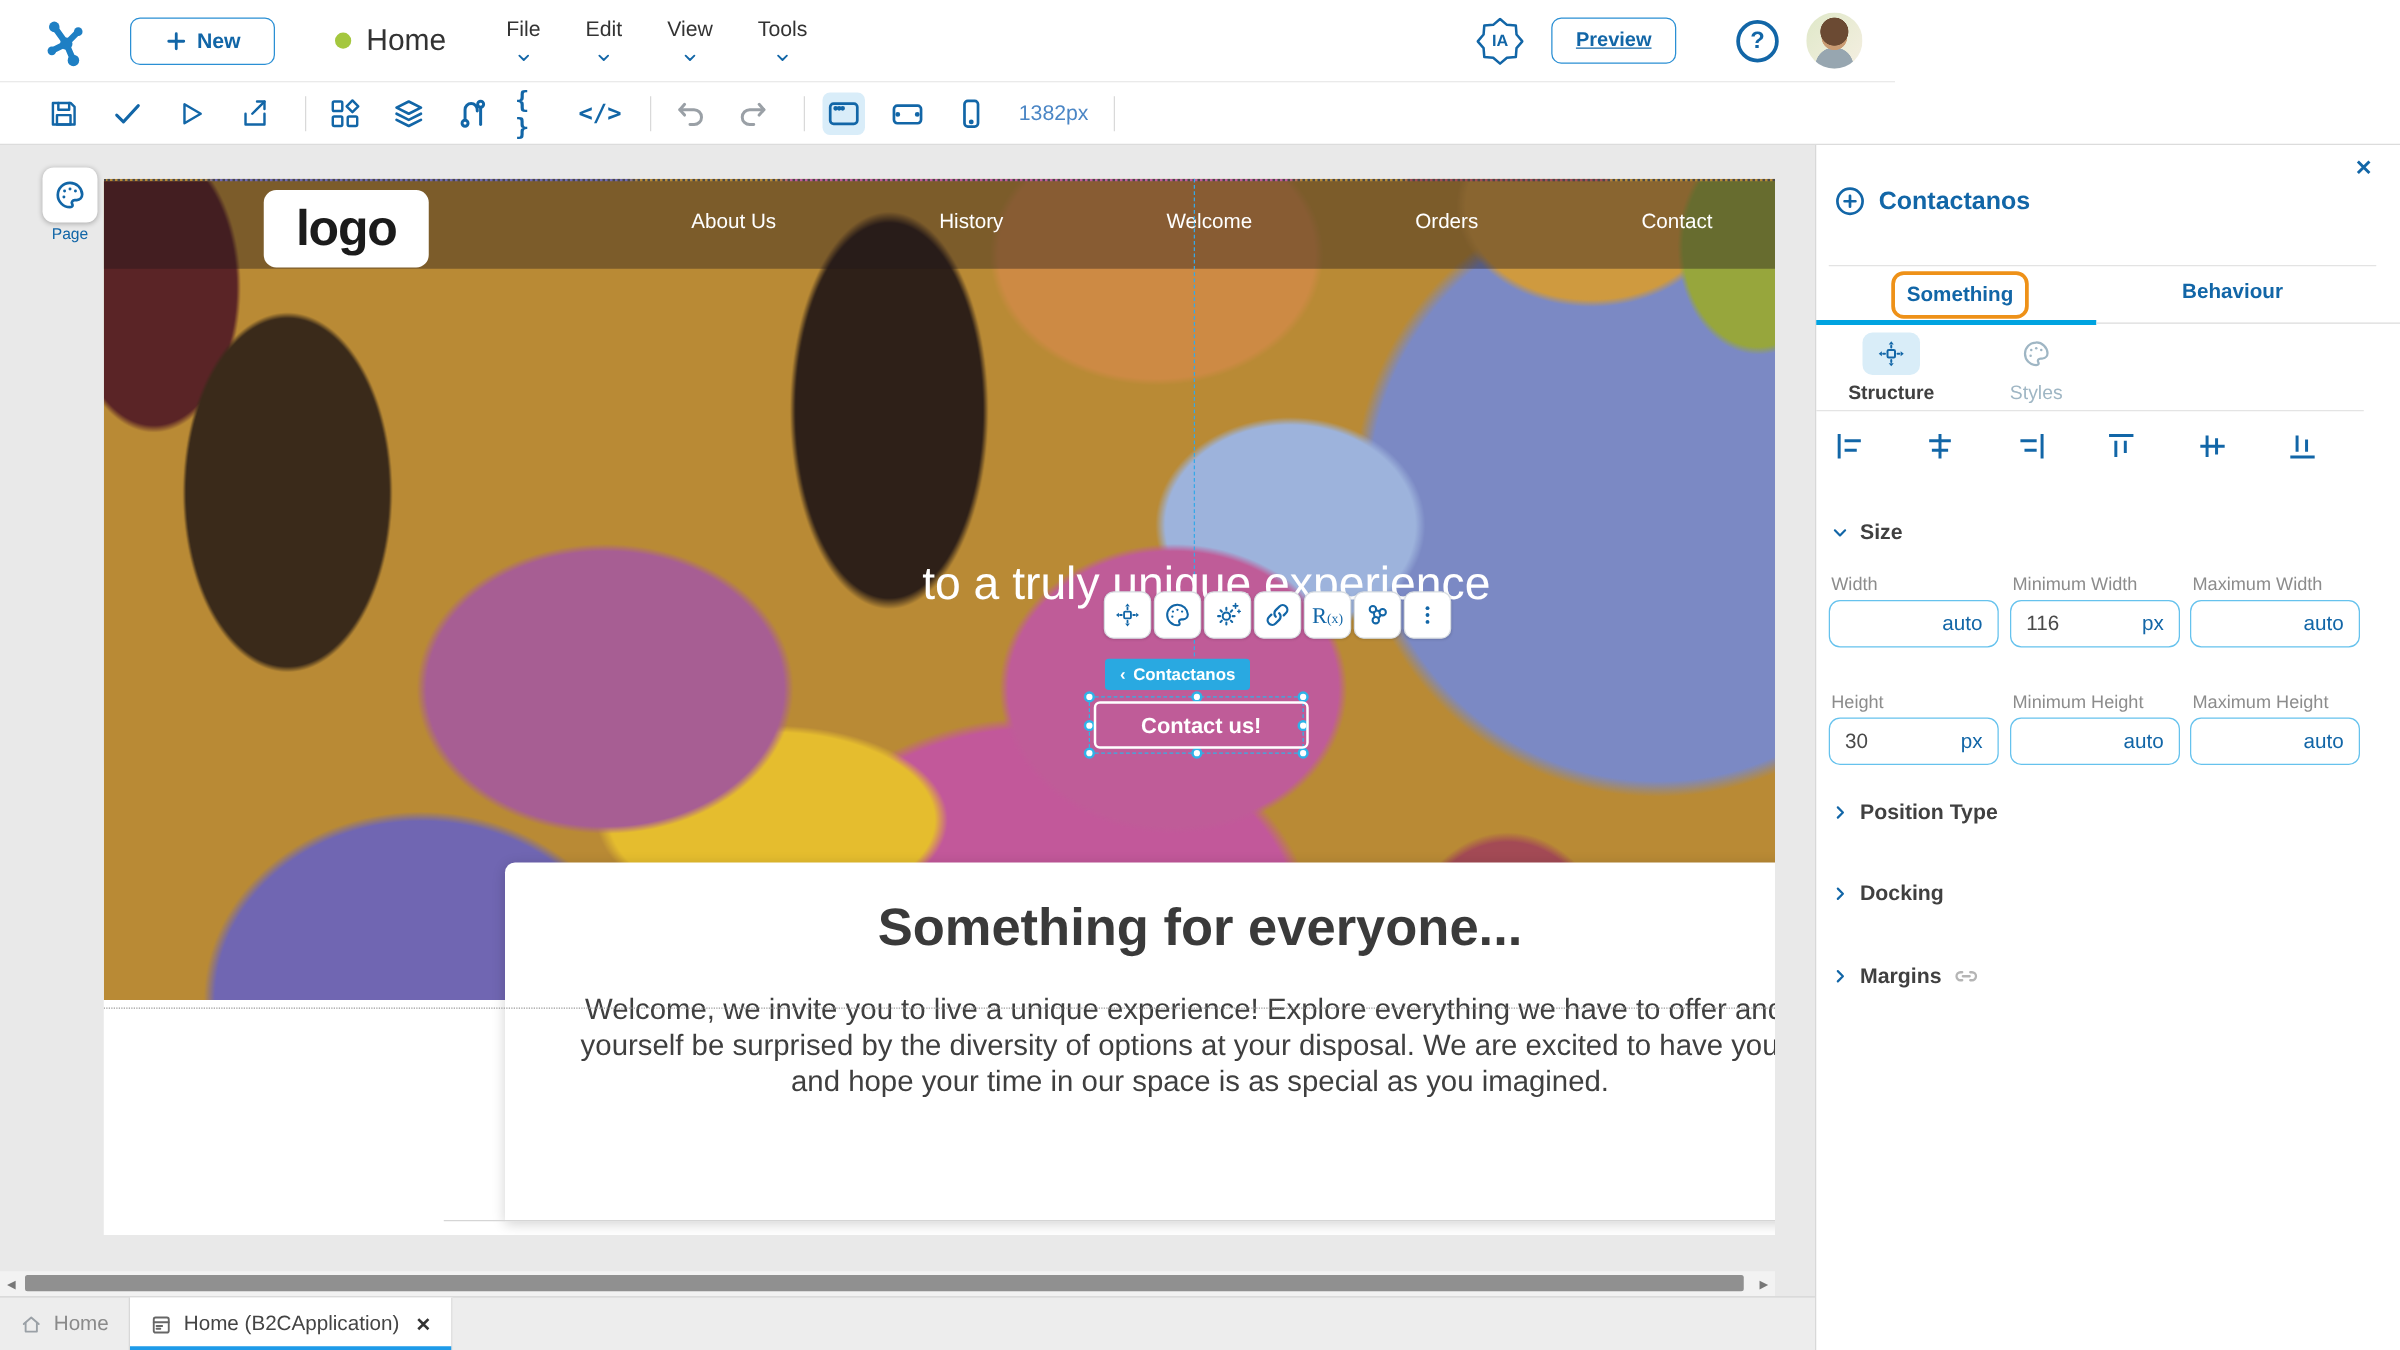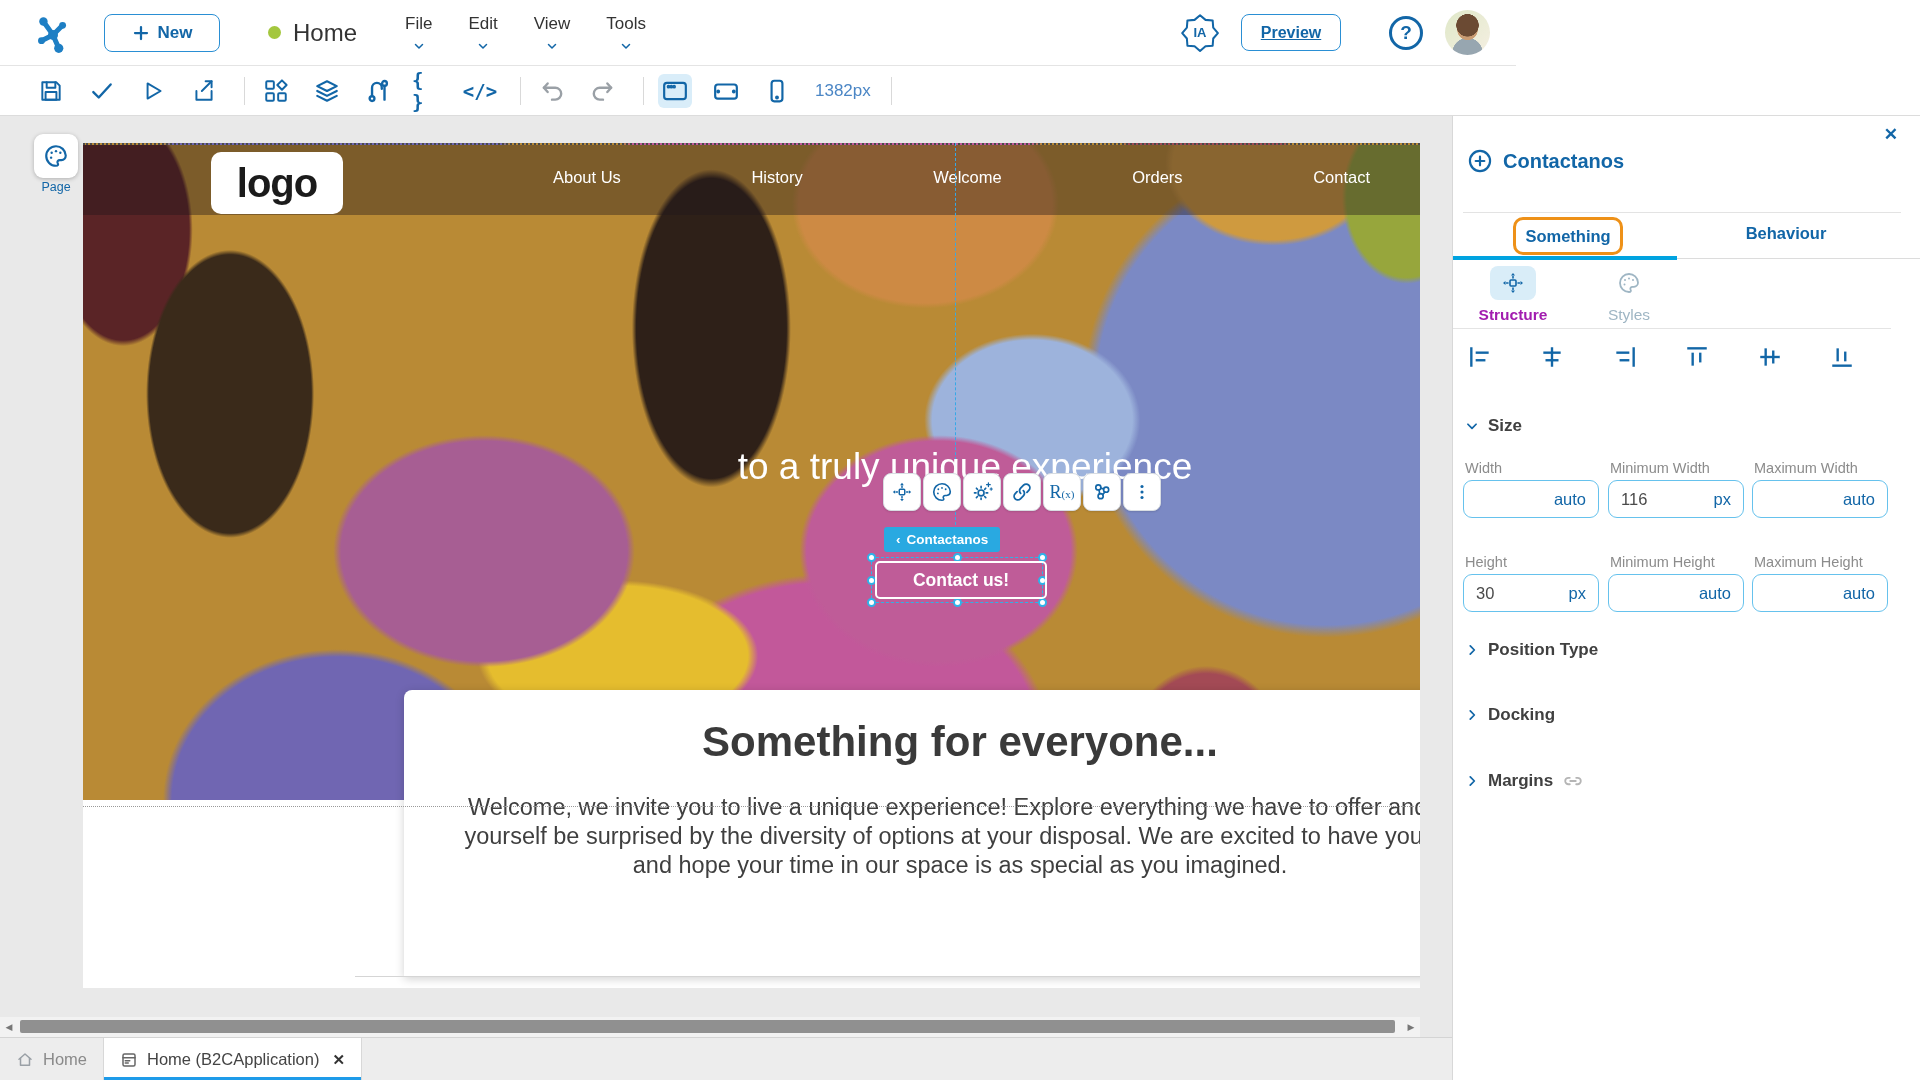--- a/index.html
+++ b/index.html
@@ -104,21 +104,21 @@
   .panel-title { position:absolute; left:14px; top:32px; display:flex; align-items:center; gap:10px; color:#1266a7; font-size:20px; font-weight:bold; }
   .pdiv1 { position:absolute; left:10px; top:96px; width:438px; border-top:1px solid #e3e3e3; }
   .ptab-esthetics { position:absolute; left:60px; top:101px; width:110px; height:38px; border:3px solid #ee9118; border-radius:10px; display:flex; align-items:center; justify-content:center; color:#1266a7; font-size:16.5px; font-weight:bold; cursor:pointer; background:#fff; }
   .ptab-behaviour { position:absolute; left:268px; top:108px; width:130px; text-align:center; color:#1266a7; font-size:16.5px; font-weight:bold; cursor:pointer; }
   .ptab-underline-blue { position:absolute; left:0; top:140px; width:224px; height:3.5px; background:#00a3e0; }
   .ptab-underline-gray { position:absolute; left:224px; top:142px; width:244px; border-top:1px solid #dcdcdc; }
   .subtab { position:absolute; top:150px; width:84px; text-align:center; cursor:pointer; }
   .subtab .icbox { width:46px; height:34px; margin:0 auto; border-radius:8px; display:flex; align-items:center; justify-content:center; }
   .subtab.sel .icbox { background:#d9edf8; }
   .subtab .lbl { margin-top:6px; font-size:15.5px; }
-  .subtab.sel .lbl { color:#a21caf; font-weight:bold; }
+  .subtab.sel .lbl { color:#404040; font-weight:bold; }
   .subtab.unsel .lbl { color:#9fb6c4; }
   .pdiv2 { position:absolute; left:0; top:212px; width:438px; border-top:1px solid #e4e4e4; }
   .align-row { position:absolute; left:12px; top:226px; width:392px; display:flex; justify-content:space-between; }
   .align-row .abtn { width:30px; height:30px; display:flex; align-items:center; justify-content:center; cursor:pointer; }
   .sec-header { position:absolute; left:12px; display:flex; align-items:center; gap:9px; font-size:17px; font-weight:bold; color:#404040; cursor:pointer; }
   .f-label { position:absolute; font-size:14.5px; color:#8c8c8c; }
   .f-input { position:absolute; width:136px; height:38px; border:1.5px solid #66c2ed; border-radius:9px; display:flex; align-items:center; padding:0 12px; background:#fff; cursor:text; }
   .f-input .val { font-size:16.5px; color:#4a4a4a; }
   .f-input .unit { margin-left:auto; font-size:16.5px; color:#1266a7; }
 </style>

